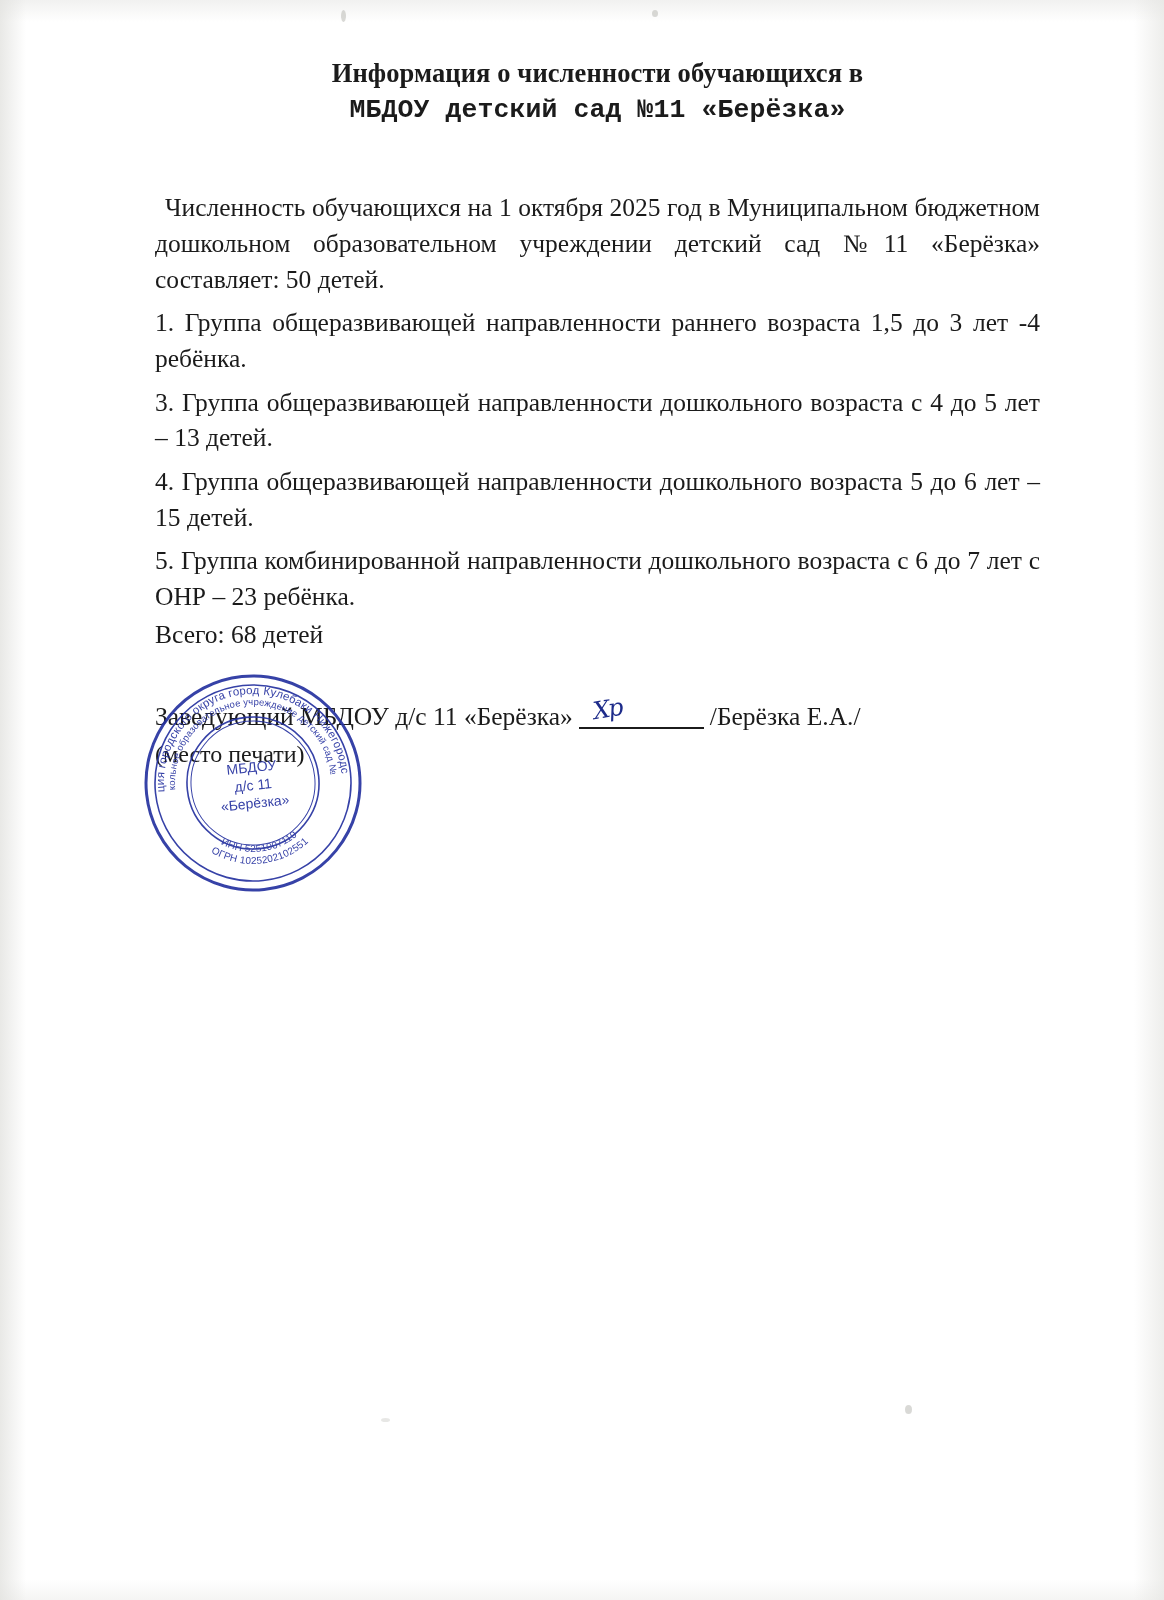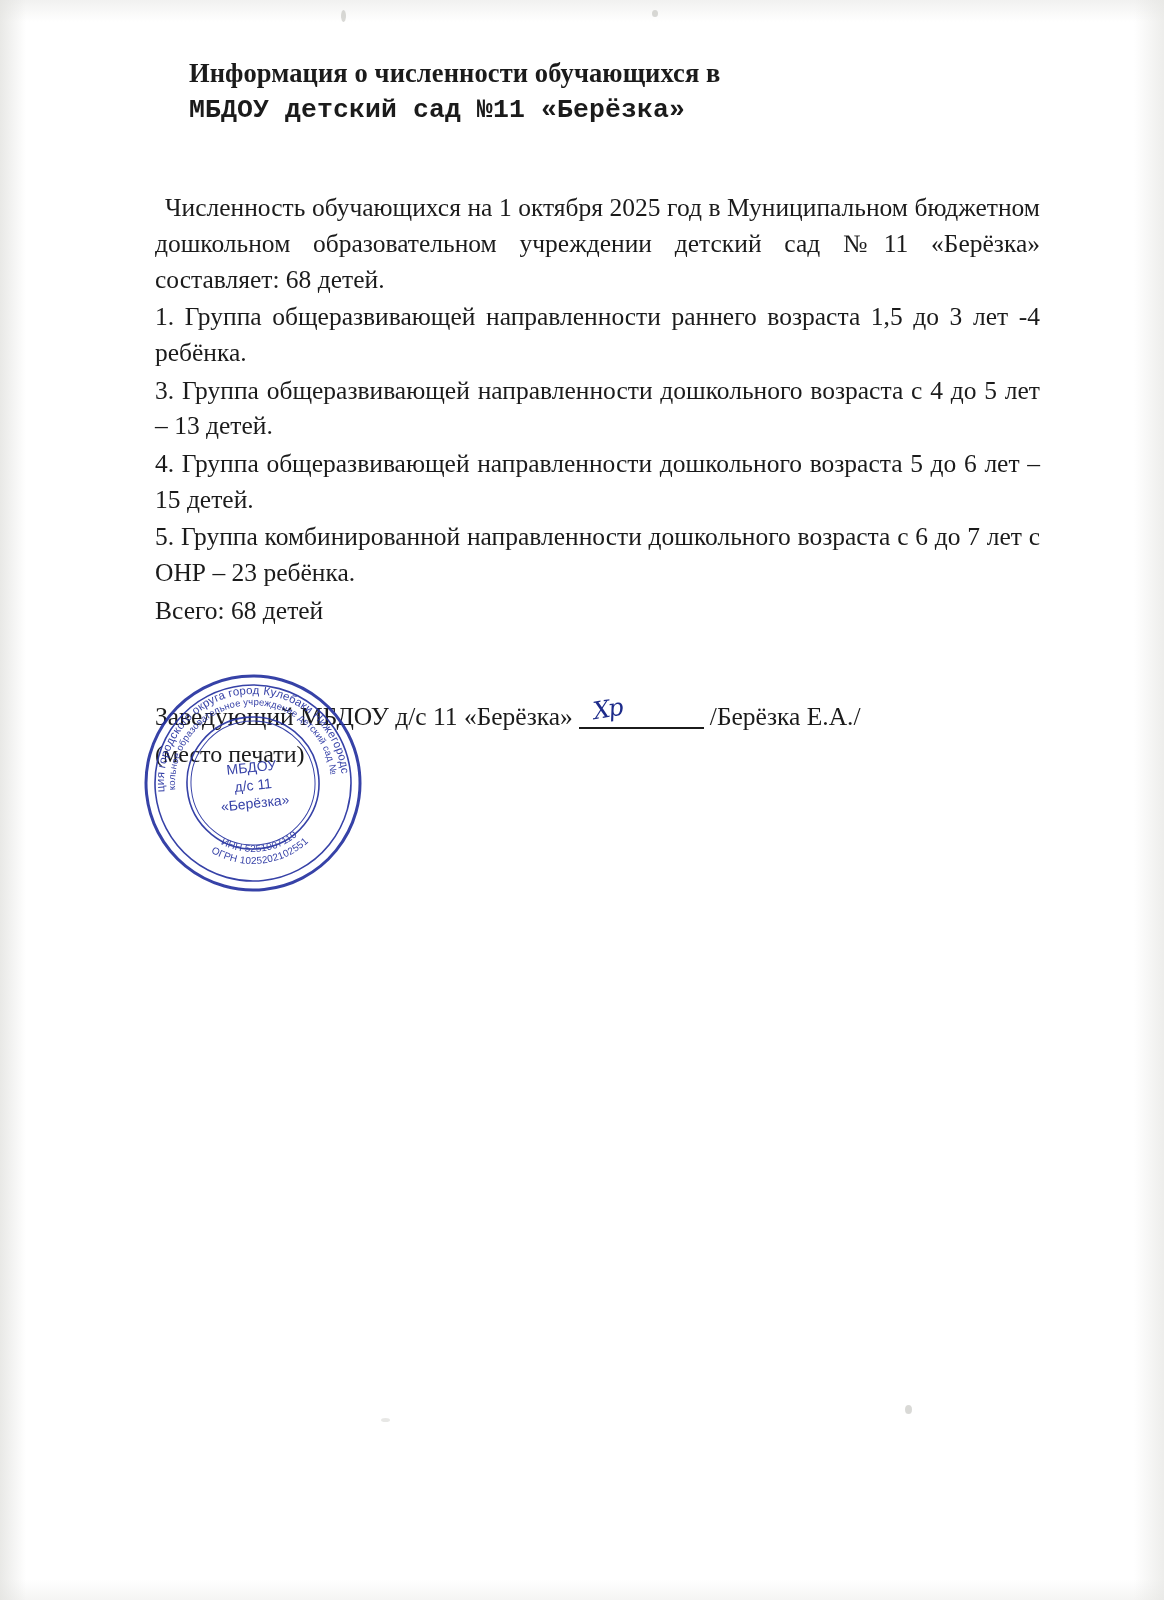--- a/index.html
+++ b/index.html
@@ -35,21 +35,21 @@
   }
 
   .doc-body {
     position: absolute;
     left: 155px;
     top: 55px;
     width: 885px;
   }
 
   .title {
-    text-align: left;
+    text-align: center;
     font-weight: bold;
     font-size: 26.5px;
     line-height: 1.38;
     letter-spacing: .1px;
     margin: 0 0 0 0;
     padding: 0 34px;
   }
   .title .line2 { display: block; font-family: Liberation Mono, monospace; }
 
   .content {
@@ -59,21 +59,21 @@
   }
   p.para {
     margin: 0;
     text-align: justify;
     text-justify: inter-word;
   }
   p.intro {
     text-indent: 10px;
   }
   p.item {
-    margin-top: 2px;
+    margin-top: 8px;
   }
   p.last {
     text-align: left;
     margin-top: 2px;
   }
 
   .sign-block {
     position: absolute;
     left: 155px;
     top: 700px;
@@ -149,21 +149,21 @@
   <div class="speck" style="left:381px; top:1418px; width:9px; height:4px; opacity:.35;"></div>
 
   <div class="doc-body">
 
     <h1 class="title">
       <span>Информация о численности обучающихся в</span>
       <span class="line2">МБДОУ детский сад №11 «Берёзка»</span>
     </h1>
 
     <div class="content">
-      <p class="para intro">Численность обучающихся на 1 октября 2025 год в Муниципальном бюджетном дошкольном образовательном учреждении детский сад №11 «Берёзка» составляет: 68 детей.</p>
+      <p class="para intro">Численность обучающихся на 1 октября 2025 год в Муниципальном бюджетном дошкольном образовательном учреждении детский сад №11 «Берёзка» составляет: 50 детей.</p>
       <p class="para item">1. Группа общеразвивающей направленности раннего возраста 1,5 до 3 лет -4 ребёнка.</p>
       <p class="para item">3. Группа общеразвивающей направленности дошкольного возраста с 4 до 5 лет – 13 детей.</p>
       <p class="para item">4. Группа общеразвивающей направленности дошкольного возраста 5 до 6 лет – 15 детей.</p>
       <p class="para item">5. Группа комбинированной  направленности дошкольного возраста с 6 до 7 лет с ОНР – 23 ребёнка.</p>
       <p class="para last">Всего: 68 детей</p>
     </div>
   </div>
 
   <div class="sign-block">
     <div class="sign-line">

